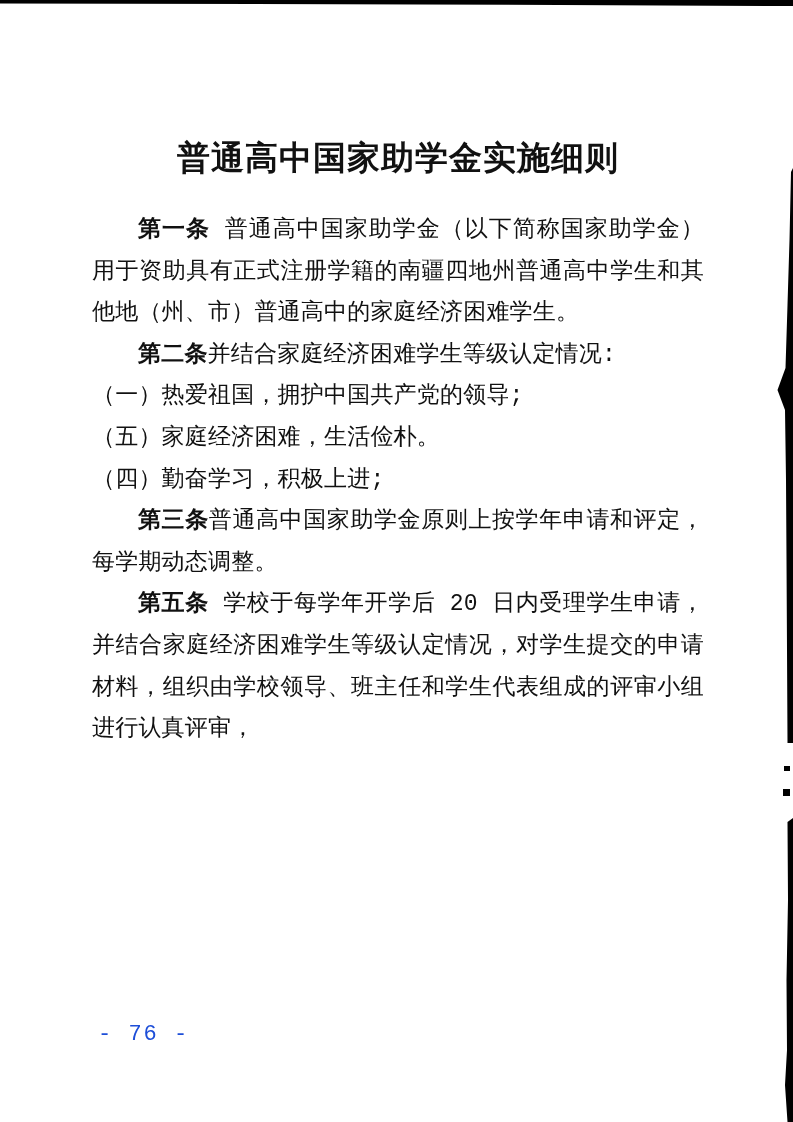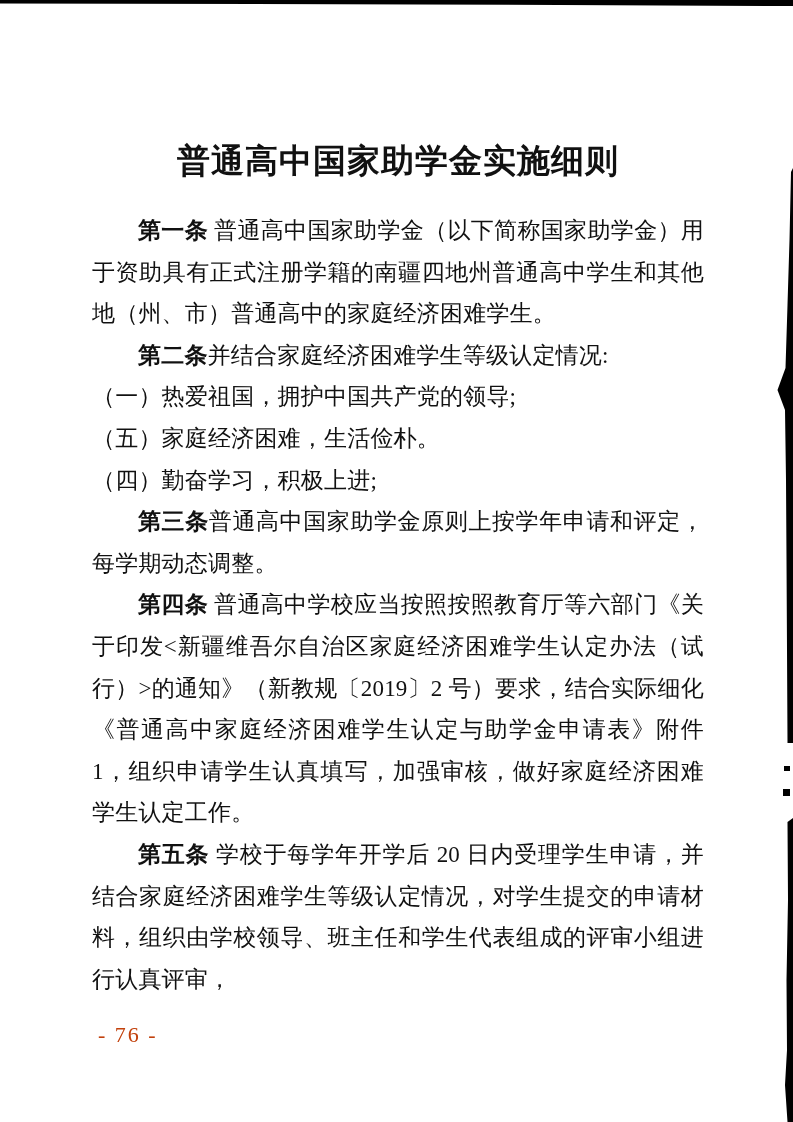--- a/index.html
+++ b/index.html
@@ -3,21 +3,21 @@
 <meta charset="utf-8">
 <style>
   html, body { margin: 0; padding: 0; background: #e8e8e8; }
   .page {
     position: relative;
     width: 793px;
     height: 1122px;
     margin: 0 auto;
     background: #ffffff;
     overflow: hidden;
-    font-family: Liberation Serif, serif;
+    font-family: Liberation Mono, monospace;
     color: #111111;
   }
   .scan-overlay {
     position: absolute;
     inset: 0;
     width: 793px;
     height: 1122px;
     pointer-events: none;
     z-index: 5;
   }
@@ -47,21 +47,21 @@
   .doc-body p { margin: 0; }
   .para { text-indent: 2em; }
   .item { text-indent: 0; }
   .prefix { font-weight: bold; }
   .page-number {
     position: absolute;
     left: 98px;
     top: 1022px;
     font-size: 22px;
     letter-spacing: 2px;
-    color: #c2410c;
+    color: #1d4ed8;
     z-index: 1;
     white-space: pre;
     text-align: right;
   }
 </style>
 </head>
 <body>
 
 <div class="page">
 
@@ -86,21 +86,20 @@
       <p class="item"><span>（一）热爱祖国，拥护中国共产党的领导;</span></p>
 
 
 
       <p class="item"><span>（五）家庭经济困难，生活俭朴。</span></p>
 
       <p class="item"><span>（四）勤奋学习，积极上进;</span></p>
 
       <p class="para"><b class="prefix">第三条</b><span>普通高中国家助学金原则上按学年申请和评定，每学期动态调整。</span></p>
 
-      <p class="para"><b class="prefix">第四条</b><span> 普通高中学校应当按照按照教育厅等六部门《关于印发&lt;新疆维吾尔自治区家庭经济困难学生认定办法（试行）&gt;的通知》（新教规〔2019〕2 号）要求，结合实际细化《普通高中家庭经济困难学生认定与助学金申请表》附件 1，组织申请学生认真填写，加强审核，做好家庭经济困难学生认定工作。</span></p>
 
       <p class="para"><b class="prefix">第五条</b><span> 学校于每学年开学后 20 日内受理学生申请，并结合家庭经济困难学生等级认定情况，对学生提交的申请材料，组织由学校领导、班主任和学生代表组成的评审小组进行认真评审，</span></p>
 
     </div>
   </div>
 
   <div class="page-number">- 76 -</div>
 
 </div>
 

